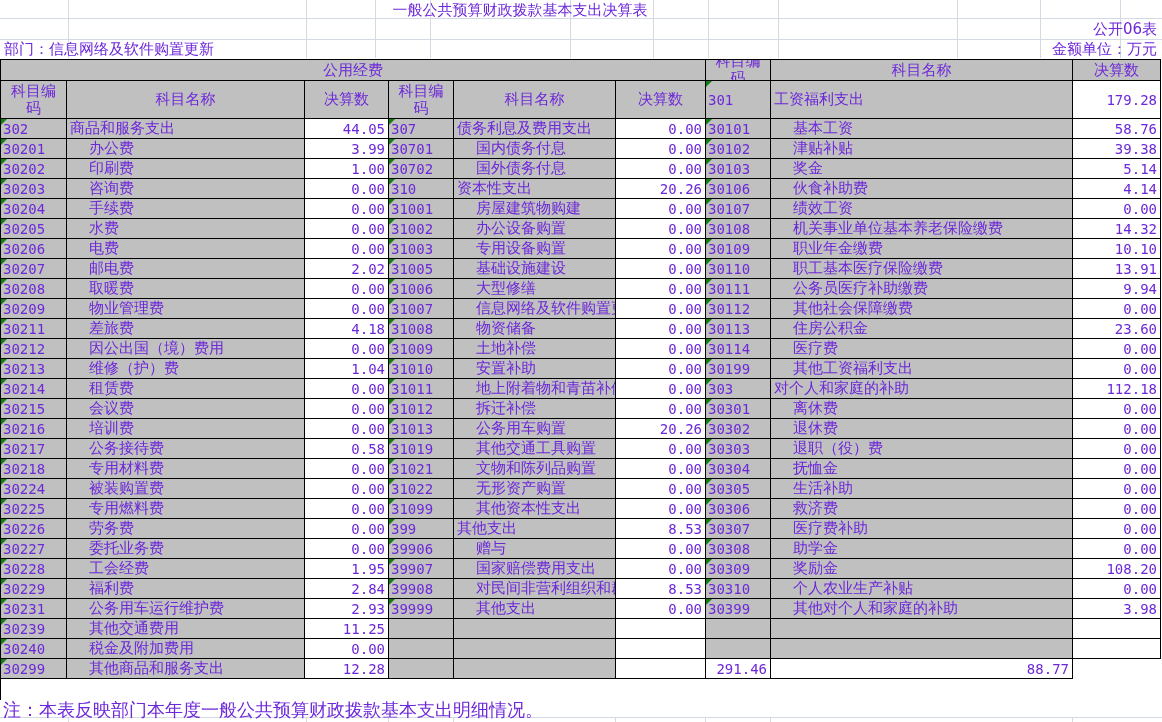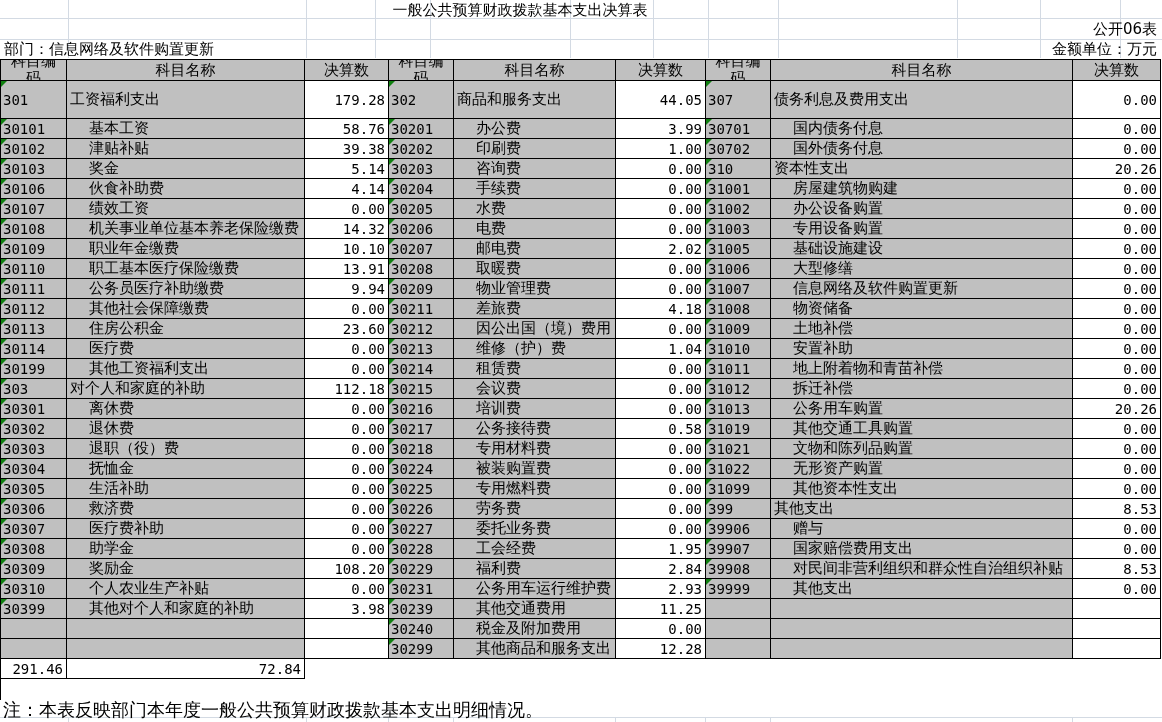--- a/index.html
+++ b/index.html
@@ -1,17 +1,17 @@
 <!DOCTYPE html>
 <html><head>
 <meta charset="utf-8">
 <style>
   html,body{margin:0;padding:0;background:#fff;}
   .sheet{position:relative;width:1162px;height:722px;background:#ffffff;
-         font-family:"DejaVu Sans","Liberation Sans",sans-serif;color:#000000;overflow:hidden;}
+         font-family:"DejaVu Sans","Liberation Sans",sans-serif;color:#6d28d9;overflow:hidden;}
   .gl{position:absolute;background:#d3dae3;}
   .toptext{position:absolute;height:17px;line-height:17px;font-size:15px;white-space:nowrap;}
   .title{top:2px;left:0;width:1040px;text-align:center;}
   .formno{top:21px;right:5px;}
   .dept{top:41px;left:4px;}
   .unit{top:41px;right:5px;}
   .btable{position:absolute;top:59px;left:0;display:grid;background:#fff;
           grid-template-columns:66px 238px 84px 65px 162px 90px 65px 302px 88px;
           grid-template-rows:21px 38px repeat(28,20px) 21px;
           border-top:1px solid #000;border-left:1px solid #000;}
@@ -59,31 +59,32 @@
       <div class="gl" style="left: 0px; top: 39px; width: 1162px; height: 1px;"></div>
       <div class="gl" style="left: 0px; top: 717px; width: 1162px; height: 1px;"></div>
     </div>
 
   <div class="toptext title">一般公共预算财政拨款基本支出决算表</div>
   <div class="toptext formno">公开06表</div>
   <div class="toptext dept">部门：信息网络及软件购置更新</div>
   <div class="toptext unit">金额单位：万元</div>
 
   <div class="btable">
+    <div class="cell hd sp6">公用经费</div>
 
     <div class="cell hd codehd">科目编码</div>
     <div class="cell hd">科目名称</div>
     <div class="cell hd">决算数</div>
     <div class="cell hd codehd">科目编码</div>
     <div class="cell hd">科目名称</div>
     <div class="cell hd">决算数</div>
     <div class="cell hd codehd">科目编码</div>
     <div class="cell hd">科目名称</div>
     <div class="cell hd">决算数</div>
 
     <div id="rows" style="display:contents"><div class="cell code"><span class="tri"></span>301</div><div class="cell name">工资福利支出</div><div class="cell val">179.28</div><div class="cell code"><span class="tri"></span>302</div><div class="cell name">商品和服务支出</div><div class="cell val">44.05</div><div class="cell code"><span class="tri"></span>307</div><div class="cell name">债务利息及费用支出</div><div class="cell val">0.00</div><div class="cell code"><span class="tri"></span>30101</div><div class="cell name ind">基本工资</div><div class="cell val">58.76</div><div class="cell code"><span class="tri"></span>30201</div><div class="cell name ind">办公费</div><div class="cell val">3.99</div><div class="cell code"><span class="tri"></span>30701</div><div class="cell name ind">国内债务付息</div><div class="cell val">0.00</div><div class="cell code"><span class="tri"></span>30102</div><div class="cell name ind">津贴补贴</div><div class="cell val">39.38</div><div class="cell code"><span class="tri"></span>30202</div><div class="cell name ind">印刷费</div><div class="cell val">1.00</div><div class="cell code"><span class="tri"></span>30702</div><div class="cell name ind">国外债务付息</div><div class="cell val">0.00</div><div class="cell code"><span class="tri"></span>30103</div><div class="cell name ind">奖金</div><div class="cell val">5.14</div><div class="cell code"><span class="tri"></span>30203</div><div class="cell name ind">咨询费</div><div class="cell val">0.00</div><div class="cell code"><span class="tri"></span>310</div><div class="cell name">资本性支出</div><div class="cell val">20.26</div><div class="cell code"><span class="tri"></span>30106</div><div class="cell name ind">伙食补助费</div><div class="cell val">4.14</div><div class="cell code"><span class="tri"></span>30204</div><div class="cell name ind">手续费</div><div class="cell val">0.00</div><div class="cell code"><span class="tri"></span>31001</div><div class="cell name ind">房屋建筑物购建</div><div class="cell val">0.00</div><div class="cell code"><span class="tri"></span>30107</div><div class="cell name ind">绩效工资</div><div class="cell val">0.00</div><div class="cell code"><span class="tri"></span>30205</div><div class="cell name ind">水费</div><div class="cell val">0.00</div><div class="cell code"><span class="tri"></span>31002</div><div class="cell name ind">办公设备购置</div><div class="cell val">0.00</div><div class="cell code"><span class="tri"></span>30108</div><div class="cell name ind">机关事业单位基本养老保险缴费</div><div class="cell val">14.32</div><div class="cell code"><span class="tri"></span>30206</div><div class="cell name ind">电费</div><div class="cell val">0.00</div><div class="cell code"><span class="tri"></span>31003</div><div class="cell name ind">专用设备购置</div><div class="cell val">0.00</div><div class="cell code"><span class="tri"></span>30109</div><div class="cell name ind">职业年金缴费</div><div class="cell val">10.10</div><div class="cell code"><span class="tri"></span>30207</div><div class="cell name ind">邮电费</div><div class="cell val">2.02</div><div class="cell code"><span class="tri"></span>31005</div><div class="cell name ind">基础设施建设</div><div class="cell val">0.00</div><div class="cell code"><span class="tri"></span>30110</div><div class="cell name ind">职工基本医疗保险缴费</div><div class="cell val">13.91</div><div class="cell code"><span class="tri"></span>30208</div><div class="cell name ind">取暖费</div><div class="cell val">0.00</div><div class="cell code"><span class="tri"></span>31006</div><div class="cell name ind">大型修缮</div><div class="cell val">0.00</div><div class="cell code"><span class="tri"></span>30111</div><div class="cell name ind">公务员医疗补助缴费</div><div class="cell val">9.94</div><div class="cell code"><span class="tri"></span>30209</div><div class="cell name ind">物业管理费</div><div class="cell val">0.00</div><div class="cell code"><span class="tri"></span>31007</div><div class="cell name ind">信息网络及软件购置更新</div><div class="cell val">0.00</div><div class="cell code"><span class="tri"></span>30112</div><div class="cell name ind">其他社会保障缴费</div><div class="cell val">0.00</div><div class="cell code"><span class="tri"></span>30211</div><div class="cell name ind">差旅费</div><div class="cell val">4.18</div><div class="cell code"><span class="tri"></span>31008</div><div class="cell name ind">物资储备</div><div class="cell val">0.00</div><div class="cell code"><span class="tri"></span>30113</div><div class="cell name ind">住房公积金</div><div class="cell val">23.60</div><div class="cell code"><span class="tri"></span>30212</div><div class="cell name ind">因公出国（境）费用</div><div class="cell val">0.00</div><div class="cell code"><span class="tri"></span>31009</div><div class="cell name ind">土地补偿</div><div class="cell val">0.00</div><div class="cell code"><span class="tri"></span>30114</div><div class="cell name ind">医疗费</div><div class="cell val">0.00</div><div class="cell code"><span class="tri"></span>30213</div><div class="cell name ind">维修（护）费</div><div class="cell val">1.04</div><div class="cell code"><span class="tri"></span>31010</div><div class="cell name ind">安置补助</div><div class="cell val">0.00</div><div class="cell code"><span class="tri"></span>30199</div><div class="cell name ind">其他工资福利支出</div><div class="cell val">0.00</div><div class="cell code"><span class="tri"></span>30214</div><div class="cell name ind">租赁费</div><div class="cell val">0.00</div><div class="cell code"><span class="tri"></span>31011</div><div class="cell name ind">地上附着物和青苗补偿</div><div class="cell val">0.00</div><div class="cell code"><span class="tri"></span>303</div><div class="cell name">对个人和家庭的补助</div><div class="cell val">112.18</div><div class="cell code"><span class="tri"></span>30215</div><div class="cell name ind">会议费</div><div class="cell val">0.00</div><div class="cell code"><span class="tri"></span>31012</div><div class="cell name ind">拆迁补偿</div><div class="cell val">0.00</div><div class="cell code"><span class="tri"></span>30301</div><div class="cell name ind">离休费</div><div class="cell val">0.00</div><div class="cell code"><span class="tri"></span>30216</div><div class="cell name ind">培训费</div><div class="cell val">0.00</div><div class="cell code"><span class="tri"></span>31013</div><div class="cell name ind">公务用车购置</div><div class="cell val">20.26</div><div class="cell code"><span class="tri"></span>30302</div><div class="cell name ind">退休费</div><div class="cell val">0.00</div><div class="cell code"><span class="tri"></span>30217</div><div class="cell name ind">公务接待费</div><div class="cell val">0.58</div><div class="cell code"><span class="tri"></span>31019</div><div class="cell name ind">其他交通工具购置</div><div class="cell val">0.00</div><div class="cell code"><span class="tri"></span>30303</div><div class="cell name ind">退职（役）费</div><div class="cell val">0.00</div><div class="cell code"><span class="tri"></span>30218</div><div class="cell name ind">专用材料费</div><div class="cell val">0.00</div><div class="cell code"><span class="tri"></span>31021</div><div class="cell name ind">文物和陈列品购置</div><div class="cell val">0.00</div><div class="cell code"><span class="tri"></span>30304</div><div class="cell name ind">抚恤金</div><div class="cell val">0.00</div><div class="cell code"><span class="tri"></span>30224</div><div class="cell name ind">被装购置费</div><div class="cell val">0.00</div><div class="cell code"><span class="tri"></span>31022</div><div class="cell name ind">无形资产购置</div><div class="cell val">0.00</div><div class="cell code"><span class="tri"></span>30305</div><div class="cell name ind">生活补助</div><div class="cell val">0.00</div><div class="cell code"><span class="tri"></span>30225</div><div class="cell name ind">专用燃料费</div><div class="cell val">0.00</div><div class="cell code"><span class="tri"></span>31099</div><div class="cell name ind">其他资本性支出</div><div class="cell val">0.00</div><div class="cell code"><span class="tri"></span>30306</div><div class="cell name ind">救济费</div><div class="cell val">0.00</div><div class="cell code"><span class="tri"></span>30226</div><div class="cell name ind">劳务费</div><div class="cell val">0.00</div><div class="cell code"><span class="tri"></span>399</div><div class="cell name">其他支出</div><div class="cell val">8.53</div><div class="cell code"><span class="tri"></span>30307</div><div class="cell name ind">医疗费补助</div><div class="cell val">0.00</div><div class="cell code"><span class="tri"></span>30227</div><div class="cell name ind">委托业务费</div><div class="cell val">0.00</div><div class="cell code"><span class="tri"></span>39906</div><div class="cell name ind">赠与</div><div class="cell val">0.00</div><div class="cell code"><span class="tri"></span>30308</div><div class="cell name ind">助学金</div><div class="cell val">0.00</div><div class="cell code"><span class="tri"></span>30228</div><div class="cell name ind">工会经费</div><div class="cell val">1.95</div><div class="cell code"><span class="tri"></span>39907</div><div class="cell name ind">国家赔偿费用支出</div><div class="cell val">0.00</div><div class="cell code"><span class="tri"></span>30309</div><div class="cell name ind">奖励金</div><div class="cell val">108.20</div><div class="cell code"><span class="tri"></span>30229</div><div class="cell name ind">福利费</div><div class="cell val">2.84</div><div class="cell code"><span class="tri"></span>39908</div><div class="cell name ind">对民间非营利组织和群众性自治组织补贴</div><div class="cell val">8.53</div><div class="cell code"><span class="tri"></span>30310</div><div class="cell name ind">个人农业生产补贴</div><div class="cell val">0.00</div><div class="cell code"><span class="tri"></span>30231</div><div class="cell name ind">公务用车运行维护费</div><div class="cell val">2.93</div><div class="cell code"><span class="tri"></span>39999</div><div class="cell name ind">其他支出</div><div class="cell val">0.00</div><div class="cell code"><span class="tri"></span>30399</div><div class="cell name ind">其他对个人和家庭的补助</div><div class="cell val">3.98</div><div class="cell code"><span class="tri"></span>30239</div><div class="cell name ind">其他交通费用</div><div class="cell val">11.25</div><div class="cell code"></div><div class="cell name"></div><div class="cell val"></div><div class="cell code"></div><div class="cell name"></div><div class="cell val"></div><div class="cell code"><span class="tri"></span>30240</div><div class="cell name ind">税金及附加费用</div><div class="cell val">0.00</div><div class="cell code"></div><div class="cell name"></div><div class="cell val"></div><div class="cell code"></div><div class="cell name"></div><div class="cell val"></div><div class="cell code"><span class="tri"></span>30299</div><div class="cell name ind">其他商品和服务支出</div><div class="cell val">12.28</div><div class="cell code"></div><div class="cell name"></div><div class="cell val"></div></div>
 
     <div class="cell val">291.46</div>
-    <div class="cell val">72.84</div>
+    <div class="cell val">88.77</div>
   </div>
 
   <div class="note">注：本表反映部门本年度一般公共预算财政拨款基本支出明细情况。</div>
 </div>
 
 </body></html>

